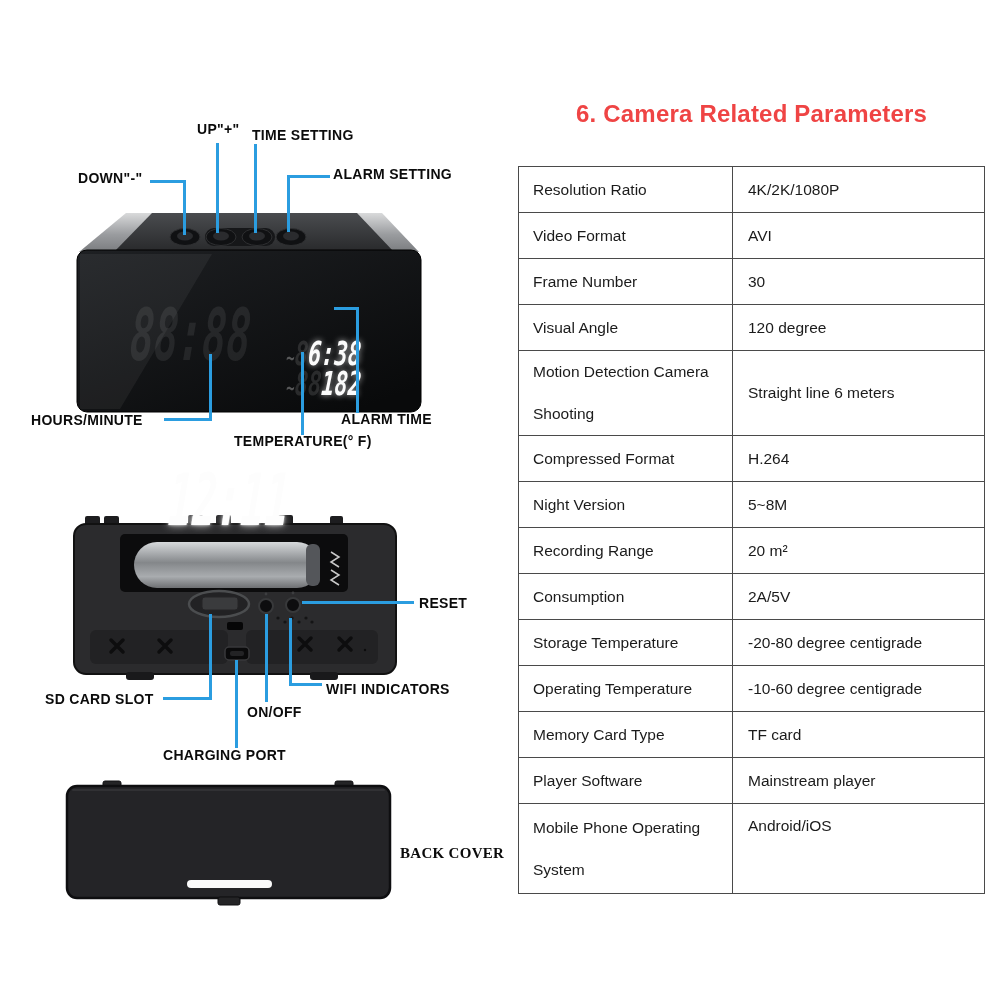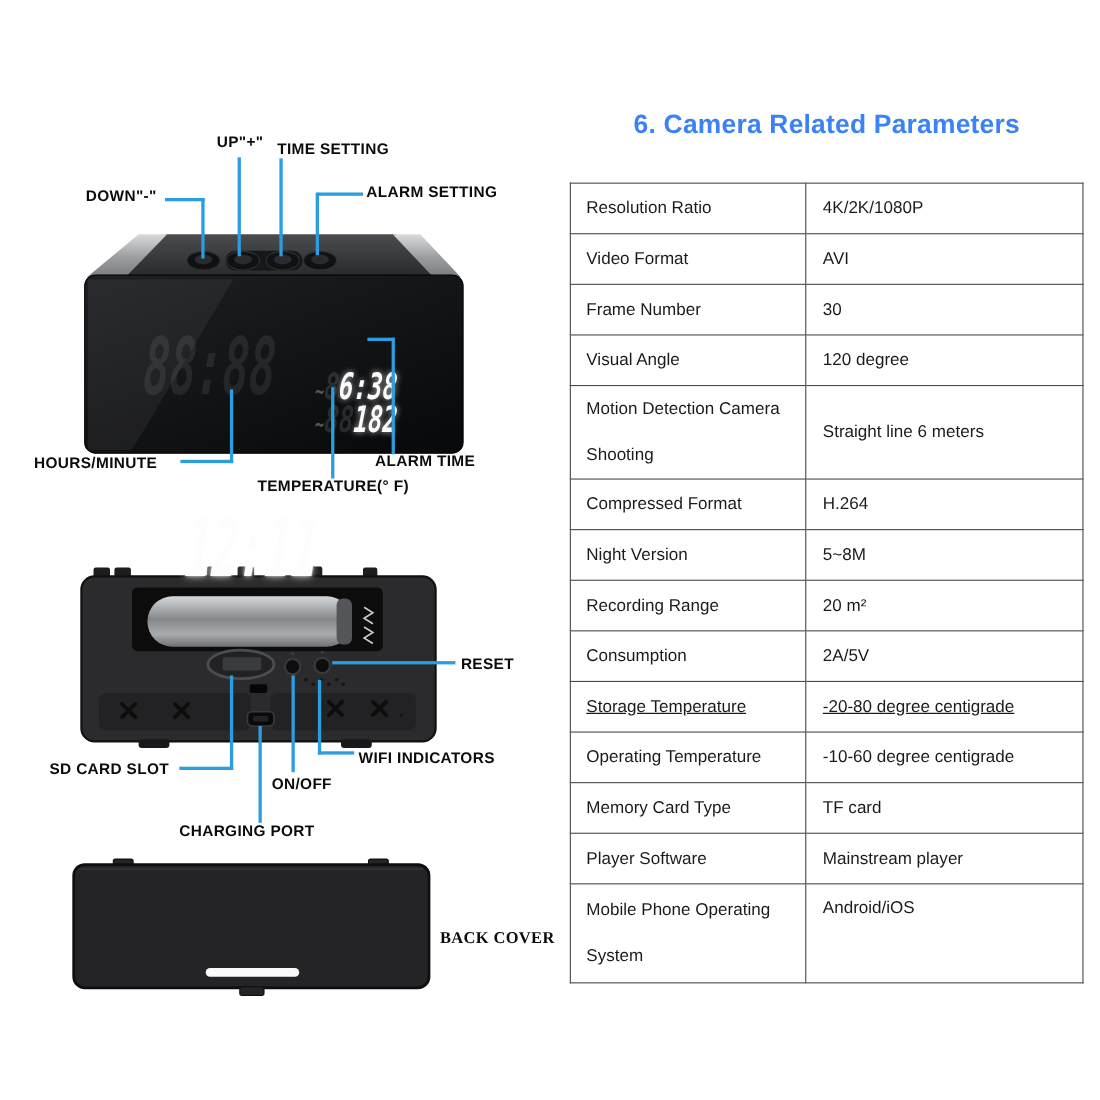--- a/index.html
+++ b/index.html
@@ -6,21 +6,21 @@
   html,body { width:1000px; height:1000px; background:#ffffff; font-family:"Liberation Sans", sans-serif; position:relative; overflow:hidden; }
 
   
   .label { position:absolute; font-weight:bold; font-size:14px; color:#0b0b0b; white-space:nowrap; letter-spacing:.3px; z-index:6; }
   .label.big { font-size:15px; }
 
   
   .bline { position:absolute; background:#2b9de0; z-index:5; }
 
   
-  .title { position:absolute; left:576px; top:100px; font-size:24px; font-weight:bold; color:#3b82f6; letter-spacing:.2px; z-index:4; }
+  .title { position:absolute; left:576px; top:100px; font-size:24px; font-weight:bold; color:#ef4444; letter-spacing:.2px; z-index:4; }
 
   
   table.spec { position:absolute; left:518px; top:166px; width:467px; border-collapse:collapse; table-layout:fixed; z-index:4; }
   table.spec td { border:1.5px solid #4a4a4a; font-size:15.5px; color:#1b1b1b; padding-left:14px; vertical-align:middle; }
   table.spec td.val { padding-left:15px; }
   table.spec td.tall { line-height:42px; }
   table.spec td.top-align { vertical-align:top; padding-top:13px; }
 
   
   .seg { font-family:"DejaVu Sans Mono", monospace; font-weight:bold; font-style:italic; white-space:pre; }
@@ -70,21 +70,21 @@
         <td class="val">5~8M</td>
       </tr>
       <tr style="height: 46px;">
         <td style="width: 214px;">Recording Range</td>
         <td class="val">20 m²</td>
       </tr>
       <tr style="height: 46px;">
         <td style="width: 214px;">Consumption</td>
         <td class="val">2A/5V</td>
       </tr>
-      <tr style="height: 46px; text-decoration: underline;">
+      <tr style="height: 46px;">
         <td style="width: 214px;">Storage Temperature</td>
         <td class="val">-20-80 degree centigrade</td>
       </tr>
       <tr style="height: 46px;">
         <td style="width: 214px;">Operating Temperature</td>
         <td class="val">-10-60 degree centigrade</td>
       </tr>
       <tr style="height: 46px;">
         <td style="width: 214px;">Memory Card Type</td>
         <td class="val">TF card</td>

